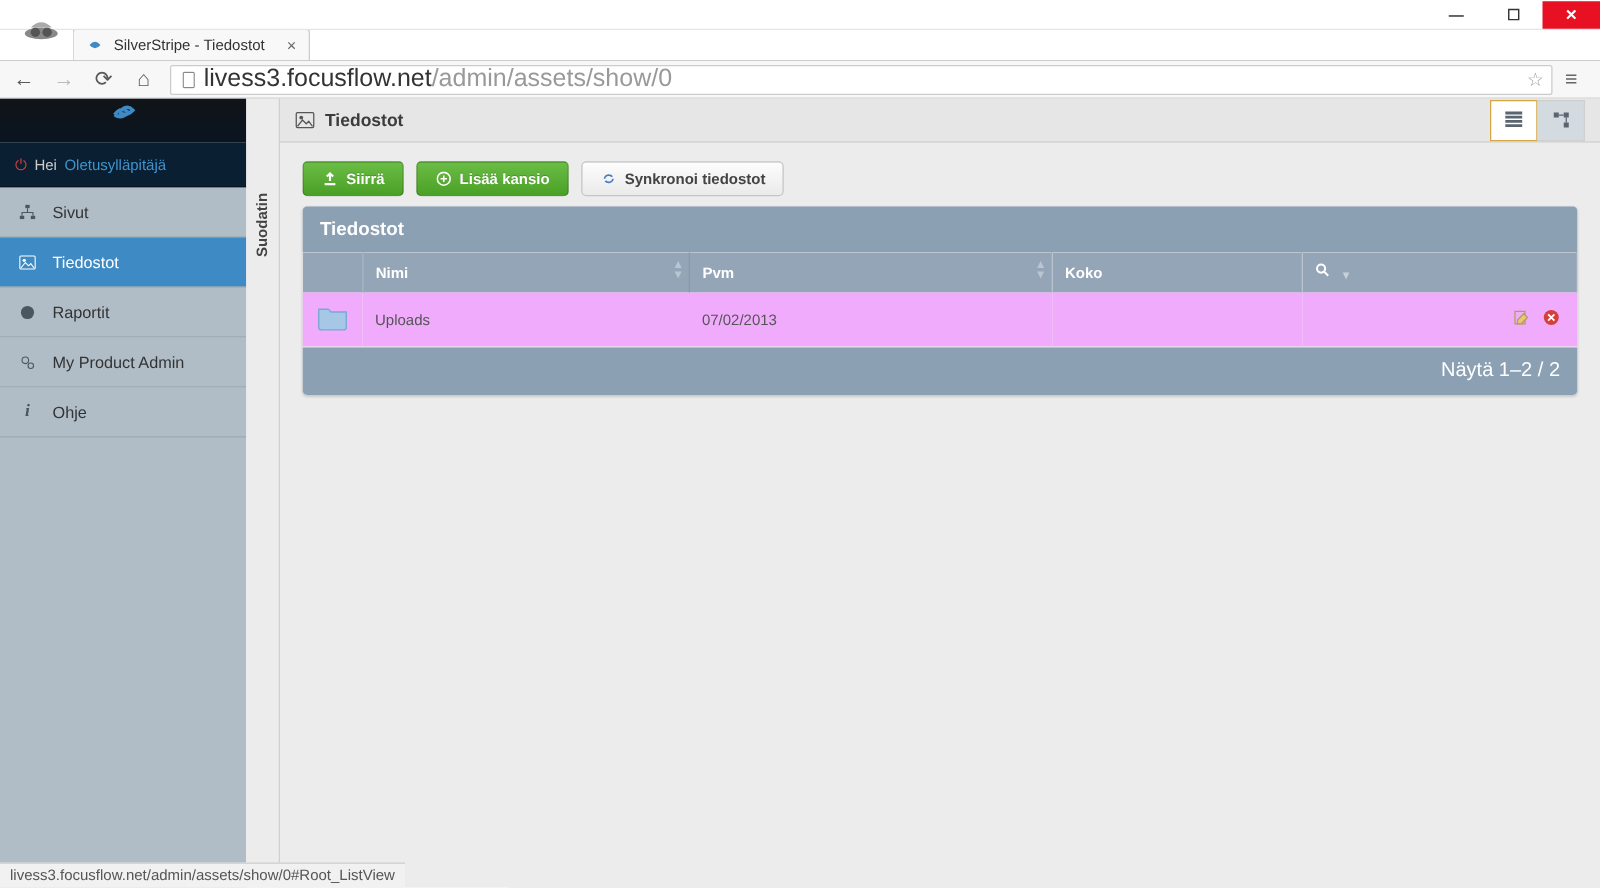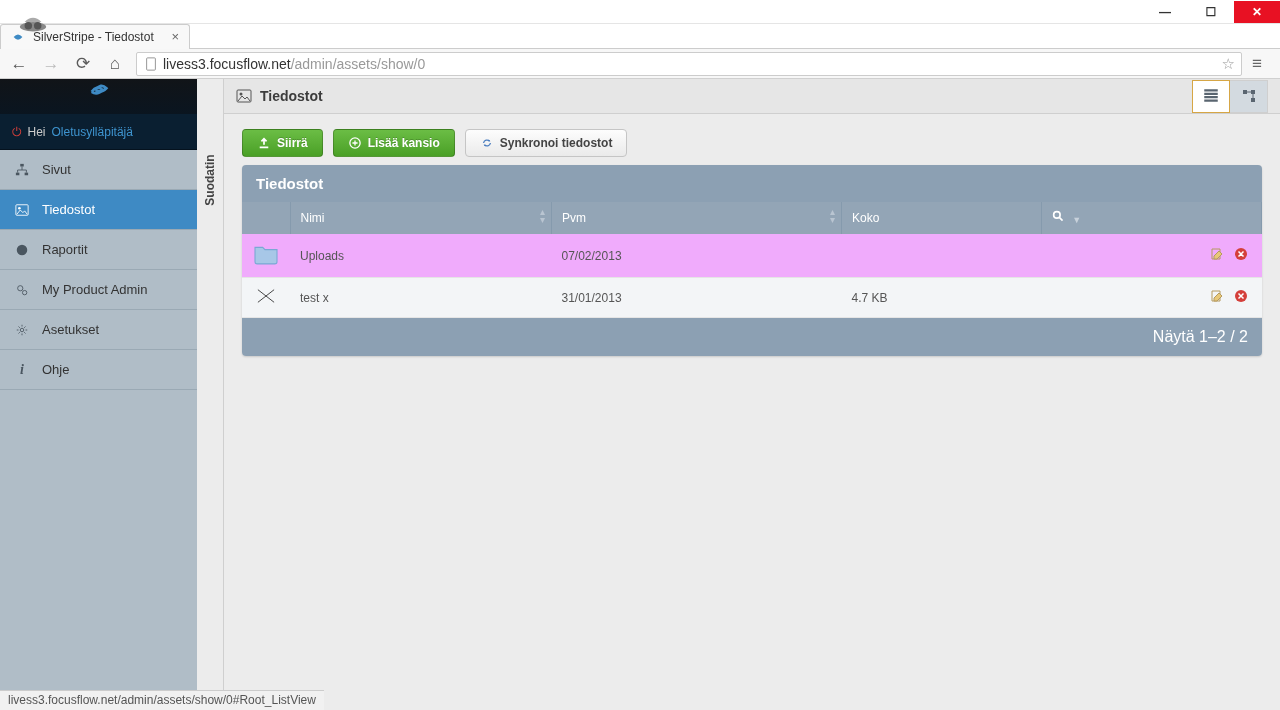--- a/index.html
+++ b/index.html
@@ -7,33 +7,33 @@
 
 
 .os-titlebar { height: 24px; background: #fff; border-bottom: 1px solid #e5e5e5; display: flex; align-items: center; justify-content: flex-end; position: relative; }
 .incognito { position: absolute; left: 18px; top: 8px; width: 30px; height: 30px; z-index: 10; }
 .win-btns { display: flex; height: 22px; }
 .win-btn { width: 46px; display: flex; align-items: center; justify-content: center; font-size: 12px; color: #333; }
 .win-btn.close { background: #e81123; color: #fff; }
 .win-btn .icon { font-weight: bold; }
 
 
-.tab-row { height: 25px; background: #fff; display: flex; align-items: center; border-bottom: 1px solid #ccc; }
+.tab-row { height: 25px; background: #fff; display: flex; align-items: flex-end; padding-left: 58px; border-bottom: 1px solid #ccc; }
 .browser-tab { height: 25px; background: #f8f8f8; border: 1px solid #ccc; border-bottom: none; border-radius: 3px 3px 0 0; display: flex; align-items: center; padding: 0 10px; gap: 8px; min-width: 190px; }
 .tab-favicon { width: 14px; height: 14px; }
 .tab-title { font-size: 12px; color: #333; flex: 1; }
 .tab-close { font-size: 13px; color: #666; }
 
 
 .url-row { height: 30px; background: #f7f7f7; border-bottom: 1px solid #d0d0d0; display: flex; align-items: center; padding: 0 8px; gap: 10px; }
 .nav-btn { width: 22px; height: 22px; display: flex; align-items: center; justify-content: center; color: #5a5a5a; font-size: 17px; }
 .nav-btn.disabled { color: #bbb; }
 .url-bar { flex: 1; height: 24px; background: #fff; border: 1px solid #ccc; border-radius: 2px; display: flex; align-items: center; padding: 0 6px; gap: 4px; }
 .url-icon { width: 16px; height: 16px; display: flex; align-items: center; justify-content: center; color: #777; }
-.url-text { font-size: 14px; color: #999; }
+.url-text { font-size: 20px; color: #999; }
 .url-text .dark { color: #333; }
 .star-icon { color: #999; font-size: 15px; margin-left: auto; }
 .menu-burger { width: 20px; color: #666; font-size: 17px; }
 
 
 .app { display: flex; height: 631px; }
 
 
 .sidebar { width: 197px; background: #b0bdc7; display: flex; flex-direction: column; }
 .sidebar-header { height: 35px; background: linear-gradient(#111418,#0a1520); display: flex; align-items: center; padding: 0 12px; color: #fff; font-weight: bold; font-size: 13px; gap: 12px; flex-direction: column; }
@@ -64,21 +64,21 @@
 .toolbar { display: flex; gap: 10px; margin-bottom: 8px; }
 .btn { height: 28px; border-radius: 4px; display: inline-flex; align-items: center; padding: 0 14px; font-size: 12px; font-weight: bold; color: #fff; gap: 6px; cursor: pointer; border: 1px solid rgba(0,0,0,.2); }
 .btn-green { background: linear-gradient(#6bbd45,#4aa026); text-shadow: 0 -1px rgba(0,0,0,.2); }
 .btn-gray { background: linear-gradient(#fdfdfd,#eaeaea); color: #444; border: 1px solid #c5c5c5; text-shadow: none; }
 .btn .bicon { width: 14px; height: 14px; display: inline-flex; align-items: center; justify-content: center; }
 
 .grid { border-radius: 4px; overflow: hidden; box-shadow: 0 1px 2px rgba(0,0,0,.15); }
 .grid-header { background: #8ca0b3; color: #fff; padding: 10px 14px; font-size: 15px; font-weight: bold; }
 .grid-table { width: 100%; border-collapse: collapse; }
 .grid-col-row { background: #93a5b6; }
-.grid-col-row th { text-align: left; font-weight: normal; font-size: 12px; color: #fff; padding: 8px 10px; border-right: 1px solid #859aad; position: relative; }
+.grid-col-row th { text-align: left; font-weight: bold; font-size: 12px; color: #fff; padding: 8px 10px; border-right: 1px solid #859aad; position: relative; }
 .grid-col-row th .sort { position: absolute; right: 6px; top: 6px; color: #b9c5d1; font-size: 10px; line-height: 8px; }
 .grid-body td { background: #f0abfc; padding: 9px 10px; font-size: 12px; color: #555; border-bottom: 1px solid #e5e5e5; }
 .grid-body tr.alt td { background: #f3f5f7; }
 .row-icon { width: 34px; text-align: center; }
 .row-actions { text-align: right; padding-right: 14px !important; }
 .row-actions .aicon { display: inline-block; margin-left: 6px; }
 .grid-footer { background: #8ca0b3; color: #fff; text-align: right; padding: 10px 14px; font-size: 16px; }
 
 .status-bar { position: absolute; left: 0; bottom: 0; height: 20px; background: #f1f1f1; border-top: 1px solid #ccc; padding: 2px 8px; font-size: 12px; color: #555; }
 
@@ -186,29 +186,20 @@
         <span>Raportit</span>
       </div>
       <div class="nav-item">
         <span class="nav-icon">
             <svg viewBox="0 0 16 16" width="14" height="14">
               <circle cx="6" cy="6" r="3" fill="none" stroke="currentColor"></circle>
               <circle cx="11" cy="11" r="2.5" fill="none" stroke="currentColor"></circle>
             </svg>
           </span>
         <span>My Product Admin</span>
-      </div>
-      <div class="nav-item">
-        <span class="nav-icon">
-            <svg viewBox="0 0 16 16" width="14" height="14">
-              <circle cx="8" cy="8" r="2" fill="none" stroke="currentColor"></circle>
-              <path d="M8 2v2M8 12v2M2 8h2M12 8h2M4 4l1.5 1.5M10.5 10.5L12 12M12 4l-1.5 1.5M5.5 10.5L4 12" stroke="currentColor"></path>
-            </svg>
-          </span>
-        <span>Asetukset</span>
       </div>
       <div class="nav-item">
         <span class="nav-icon">
             <span style="font-style:italic;font-family:serif;font-weight:bold">i</span>
           </span>
         <span>Ohje</span>
       </div>
     </div>
   </div>
 
@@ -302,40 +293,20 @@
                 <span class="aicon"><svg viewBox="0 0 14 14" width="14" height="14">
                       <path d="M2 2h8v10H2z" fill="none" stroke="#b59a5e"></path>
                       <path d="M9 4l3 3-5 5H4v-3z" fill="#e8c878" stroke="#b59a5e"></path>
                     </svg></span>
                 <span class="aicon"><svg viewBox="0 0 14 14" width="14" height="14">
                       <circle cx="7" cy="7" r="6" fill="#d43f3a"></circle>
                       <path d="M4.5 4.5l5 5M9.5 4.5l-5 5" stroke="#fff" stroke-width="1.5"></path>
                     </svg></span>
               </td>
             </tr>
-            <tr class="alt">
-              <td class="row-icon">
-                <svg viewBox="0 0 24 20" width="24" height="18">
-                    <path d="M3 3l18 14M21 3L3 17" stroke="#333" stroke-width="1"></path>
-                  </svg>
-              </td>
-              <td>test x</td>
-              <td>31/01/2013</td>
-              <td>4.7 KB</td>
-              <td class="row-actions">
-                <span class="aicon"><svg viewBox="0 0 14 14" width="14" height="14">
-                      <path d="M2 2h8v10H2z" fill="none" stroke="#b59a5e"></path>
-                      <path d="M9 4l3 3-5 5H4v-3z" fill="#e8c878" stroke="#b59a5e"></path>
-                    </svg></span>
-                <span class="aicon"><svg viewBox="0 0 14 14" width="14" height="14">
-                      <circle cx="7" cy="7" r="6" fill="#d43f3a"></circle>
-                      <path d="M4.5 4.5l5 5M9.5 4.5l-5 5" stroke="#fff" stroke-width="1.5"></path>
-                    </svg></span>
-              </td>
-            </tr>
           </tbody>
         </table>
         <div class="grid-footer">Näytä 1–2 / 2</div>
       </div>
     </div>
   </div>
 </div>
 
 <div class="status-bar">livess3.focusflow.net/admin/assets/show/0#Root_ListView</div>
 

